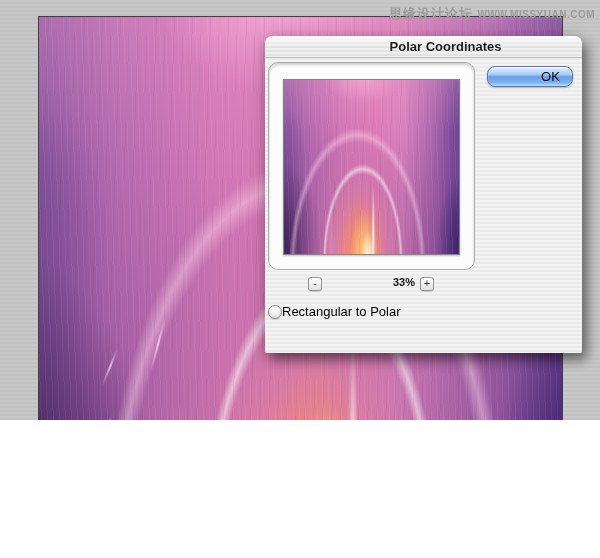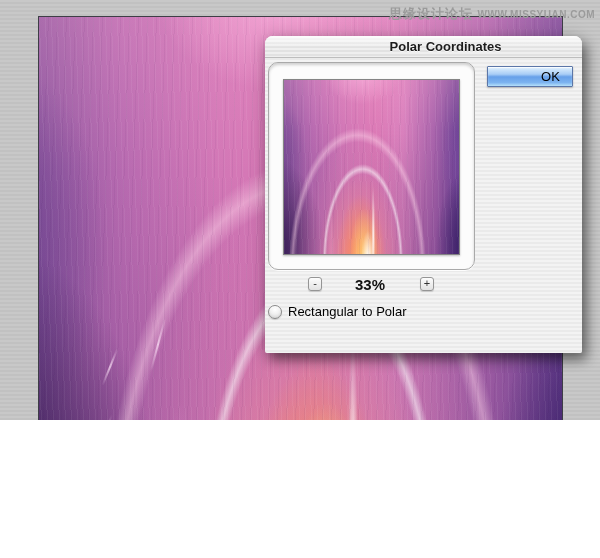--- a/index.html
+++ b/index.html
@@ -94,25 +94,25 @@
     position:absolute; width:14px; height:14px; top:241px;
     border:1px solid #959595; border-radius:3px;
     background:linear-gradient(180deg,#fdfdfd,#e2e2e2);
     font-size:11px; line-height:11px; text-align:center; color:#333;
     box-shadow:0 1px 1px rgba(0,0,0,.15); cursor:default;
   }
   .zoom-out { left:43px; }
   .zoom-in  { left:155px; }
   .zoom-level {
     position:absolute; left:60px; top:240px; width:90px;
-    text-align:center; font-size:15px; font-weight:700; color:#111;
+    text-align:right; font-size:11px; font-weight:700; color:#111;
   }
 
   .radio-row {
-    position:absolute; left:3px; display:flex; align-items:center; gap:6px;
+    position:absolute; left:3px; display:flex; align-items:center; 
     font-size:13px; color:#000; cursor:default;
   }
   .radio-row.r1 { top:268px; }
   .radio-row.r2 { top:291px; }
   .radio {
     position:relative; width:14px; height:14px; border-radius:50%;
     border:1px solid #8a8a8a;
     background:radial-gradient(circle at 50% 30%, #ffffff 0%, #f0f0f0 45%, #c9c9c9 100%);
     box-shadow:inset 0 1px 1px rgba(255,255,255,.9), 0 1px 1px rgba(0,0,0,.15);
   }
@@ -120,21 +120,21 @@
     border:1px solid #2f5aa8;
     background:radial-gradient(circle at 50% 28%, #d8ecff 0%, #7fb0ee 40%, #2f6fd6 75%, #4f8de6 100%);
   }
   .radio-row.selected .radio::after {
     content:""; position:absolute; left:4px; top:4px; width:4px; height:4px;
     border-radius:50%; background:#10224e;
   }
 
   .aqua-btn {
     position:absolute; left:222px; width:86px; height:21px;
-    border-radius:1px; font-size:13px; color:#000;
+    border-radius:8px; font-size:13px; color:#000;
     text-align:center; line-height:19px; cursor:default;padding-left:41px;
   }
   .ok-btn {
     top:30px; border:1px solid #5b76a8;
     background:linear-gradient(180deg,#e2f2fe 0%,#a9cdf6 38%,#67a0e9 52%,#7db4f0 82%,#b5e0fa 100%);
     box-shadow:inset 0 1px 1px rgba(255,255,255,.85), 0 1px 2px rgba(0,0,0,.25);
   }
   .cancel-btn {
     top:59px; border:1px solid #989898;
     background:linear-gradient(180deg,#ffffff 0%,#ececec 40%,#d5d5d5 55%,#e9e9e9 100%);

